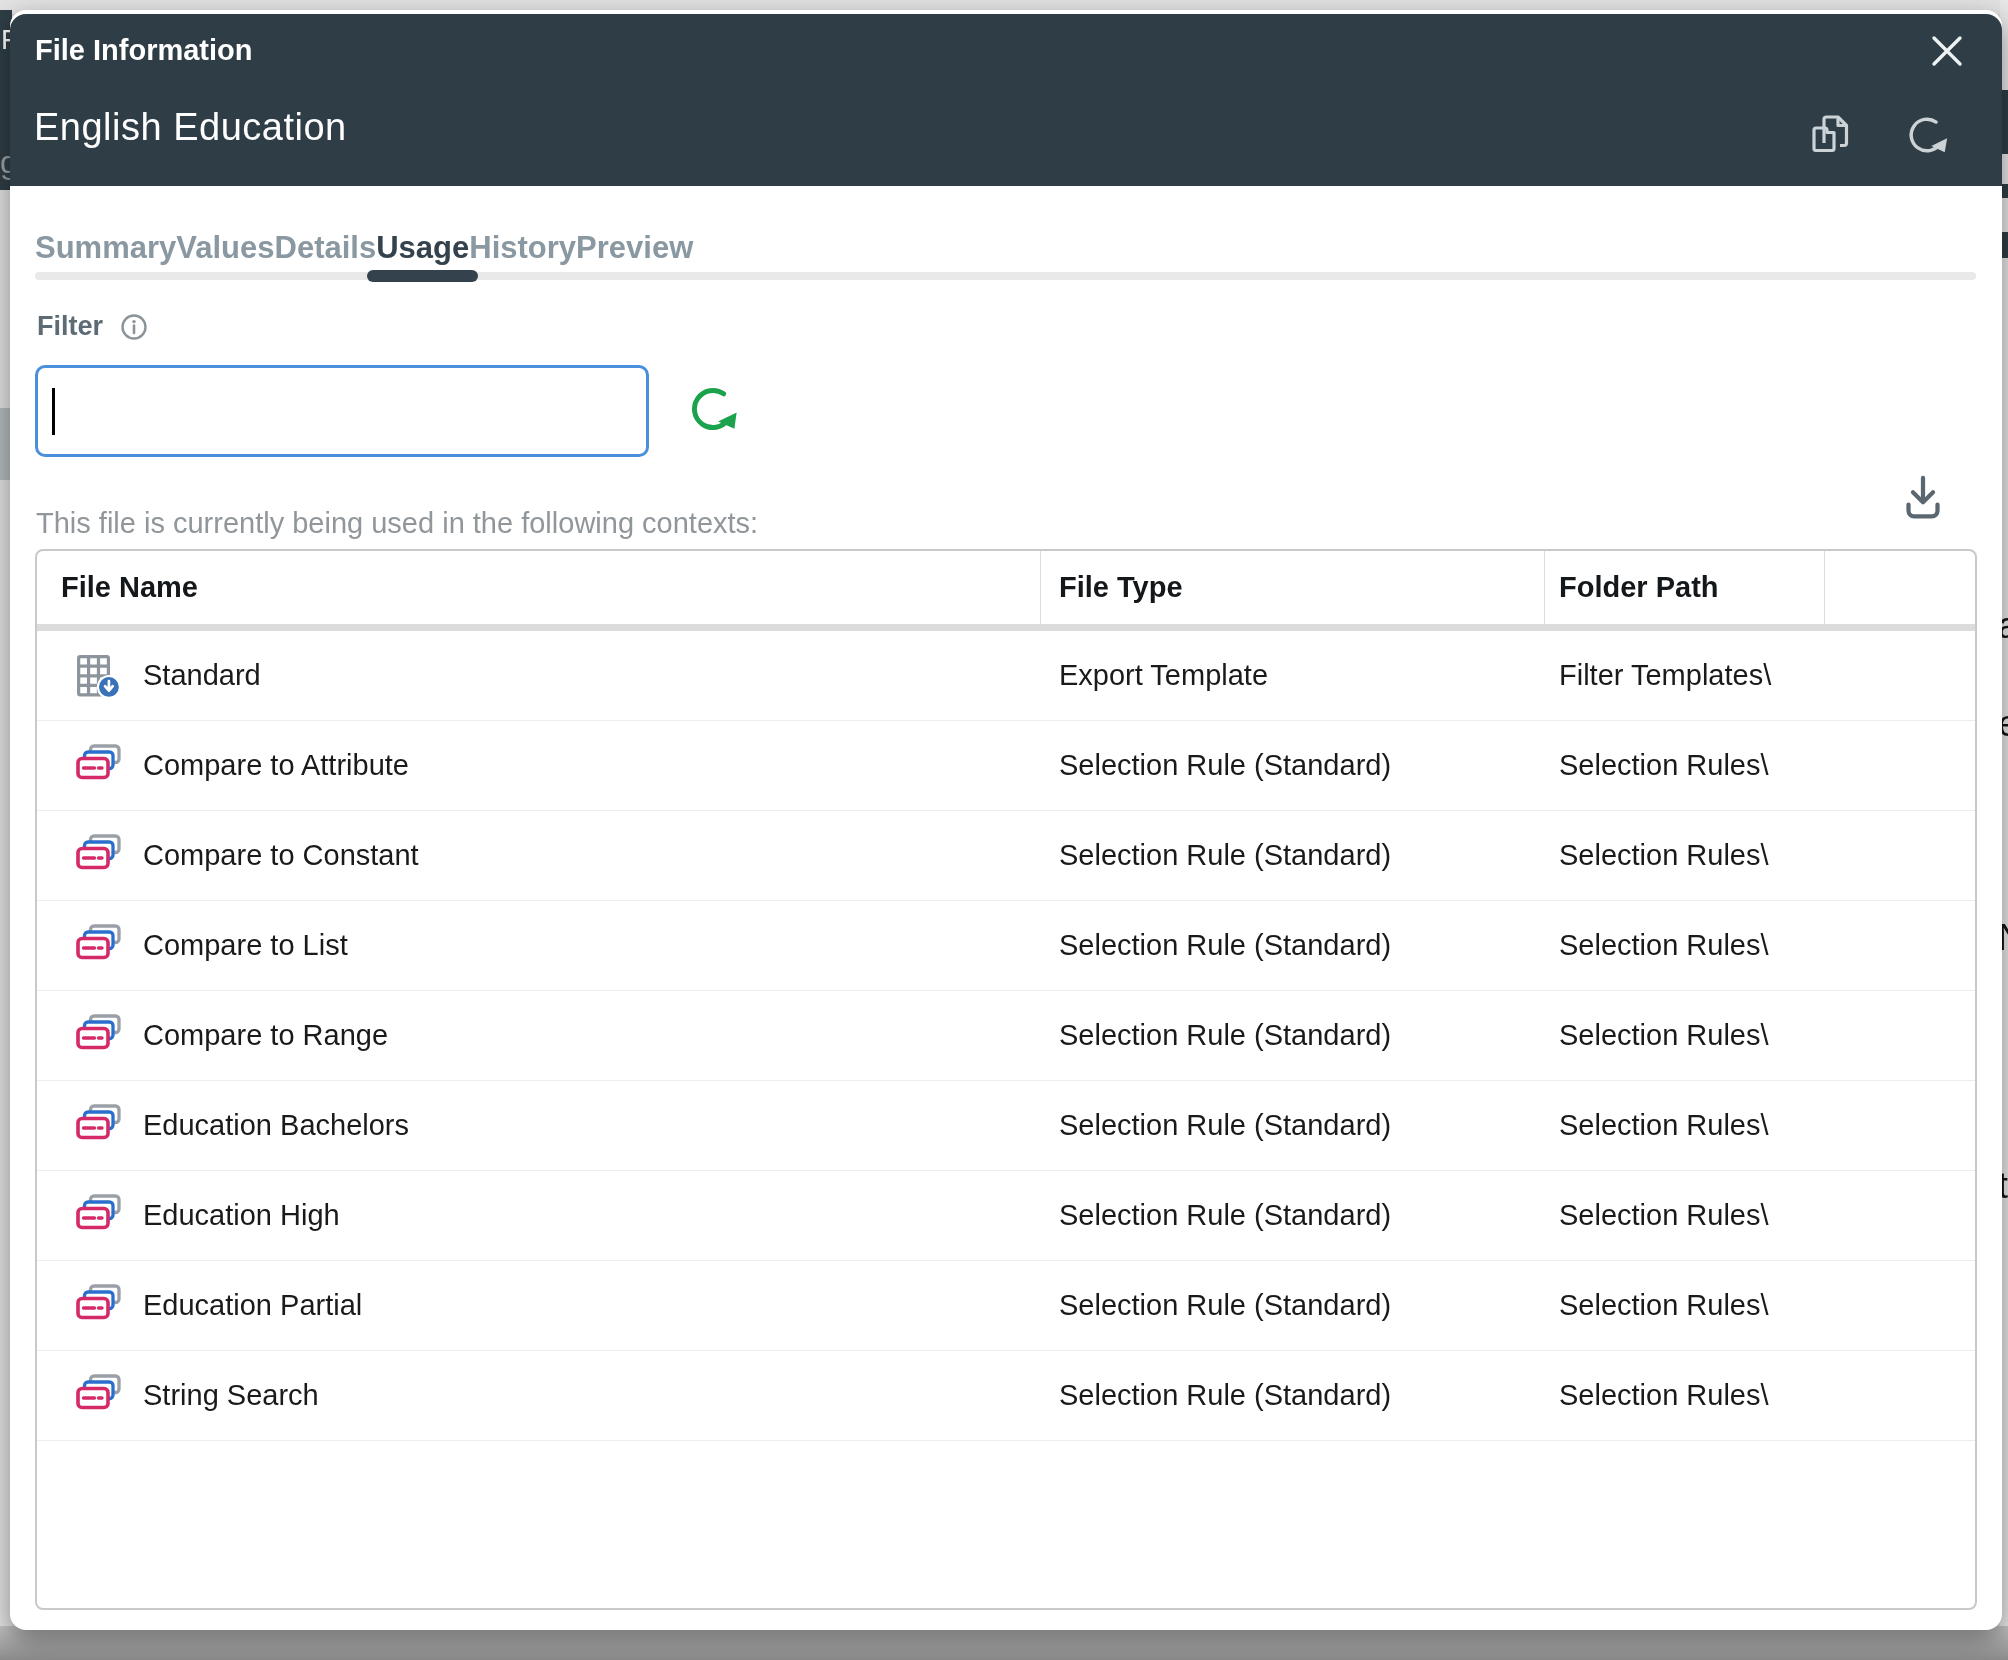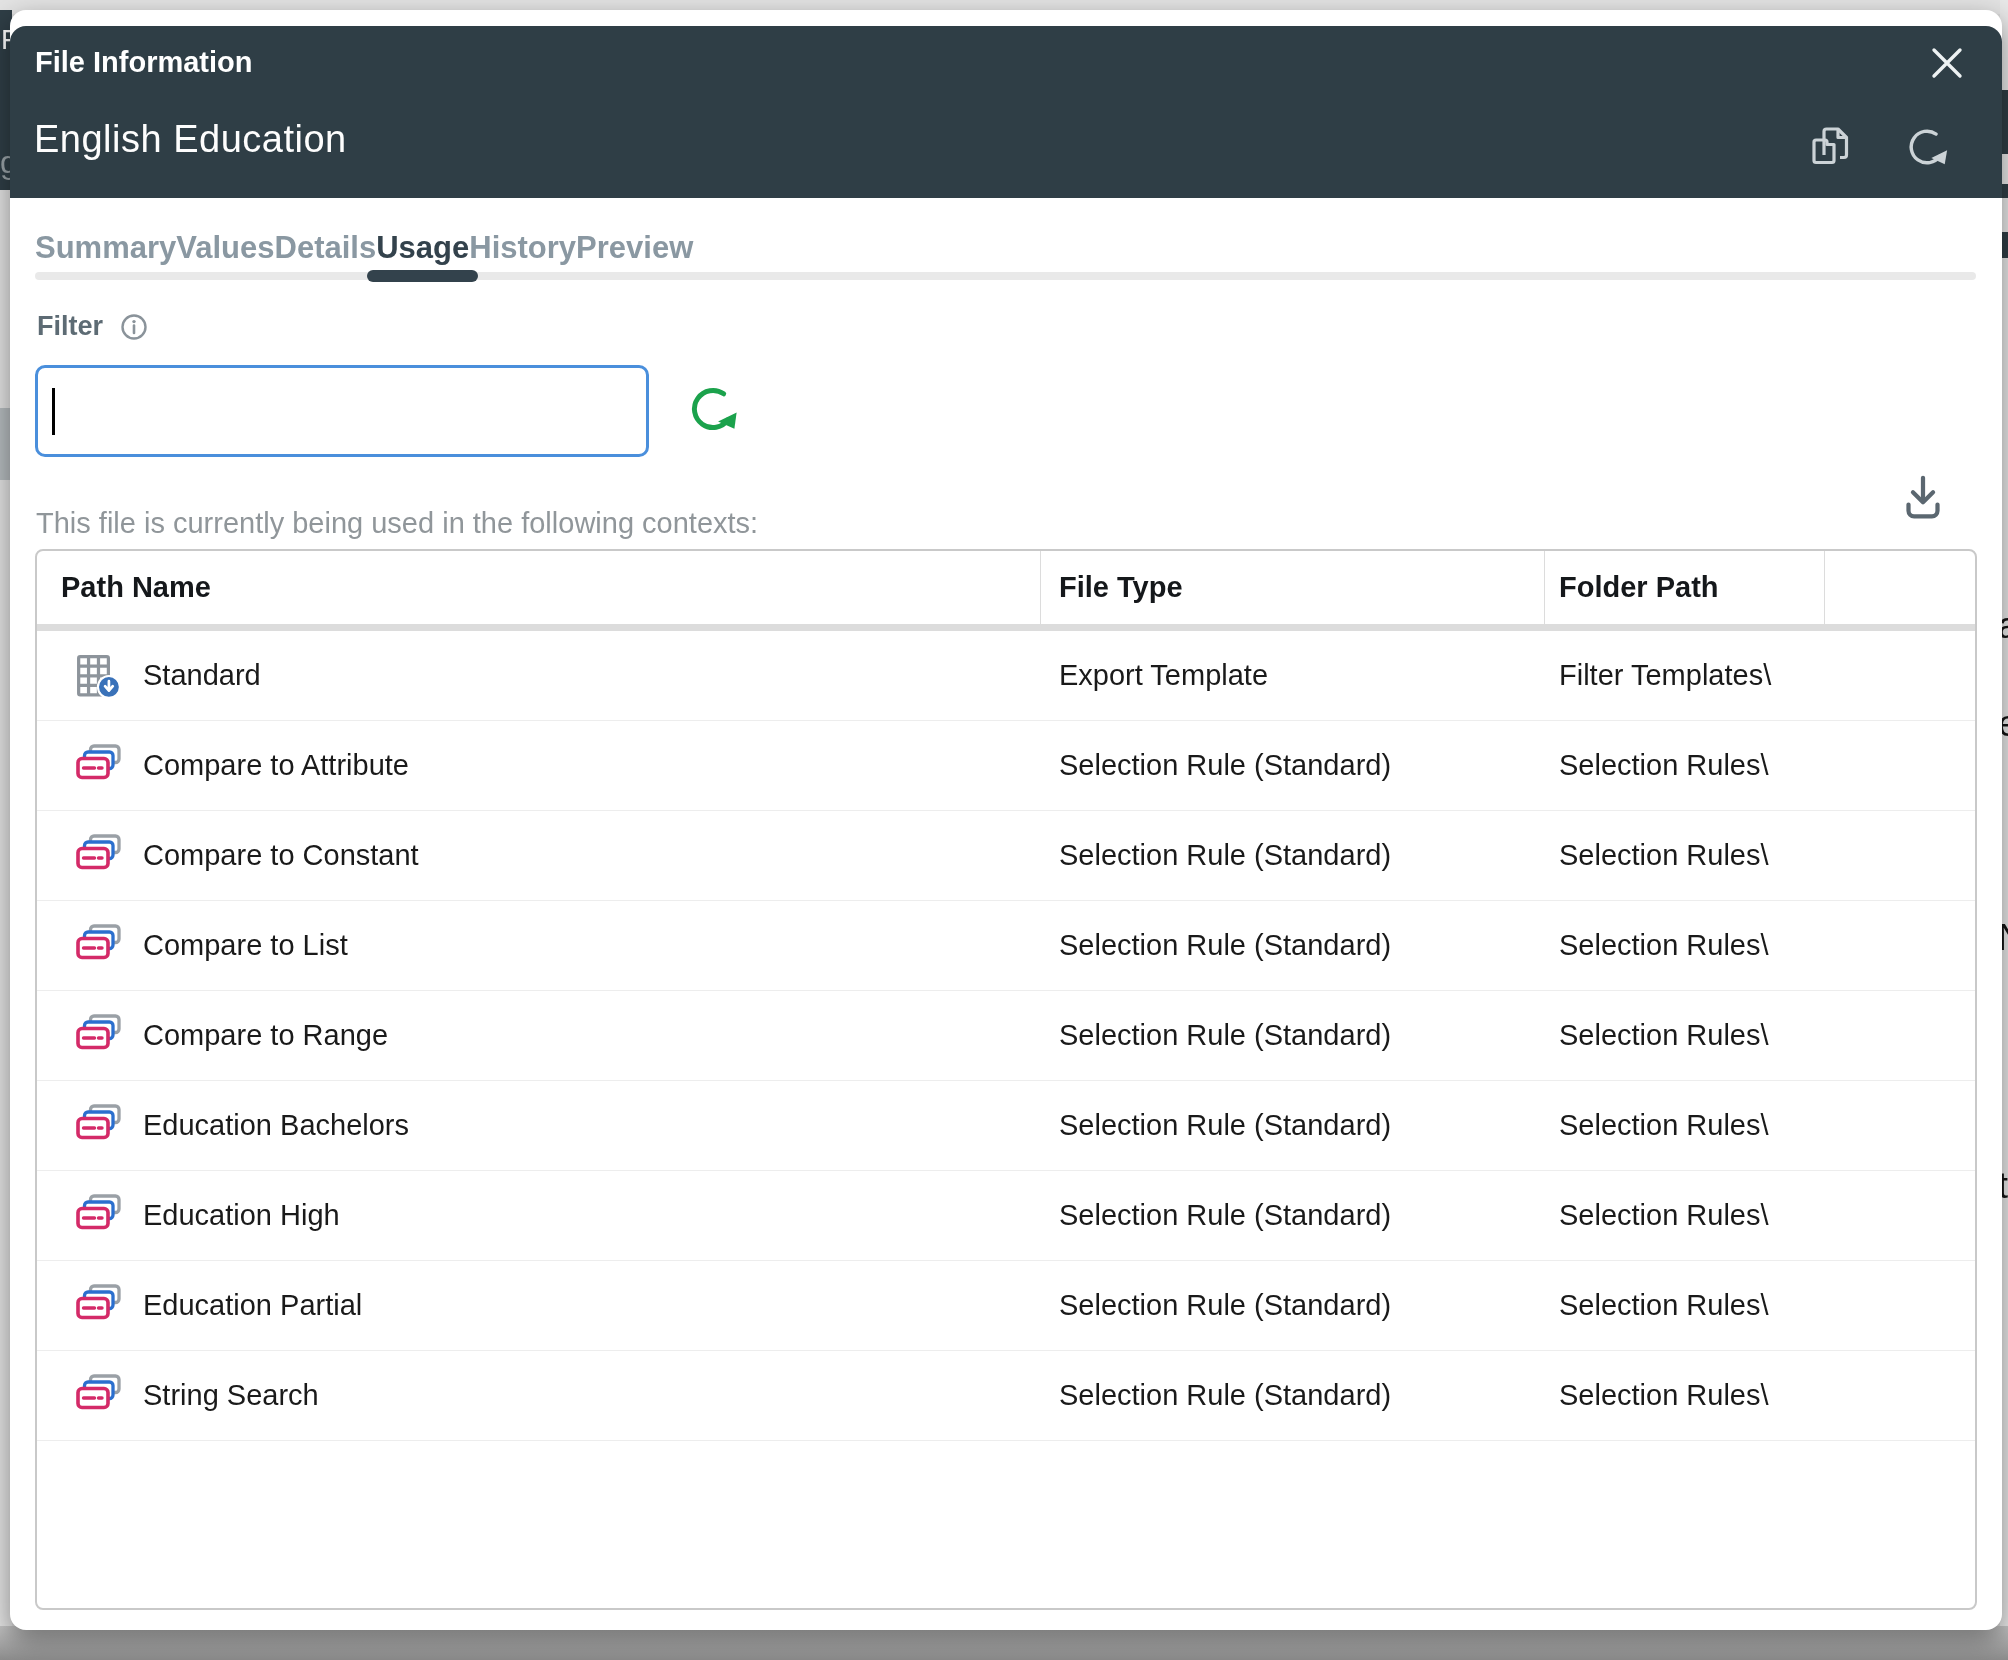--- a/index.html
+++ b/index.html
@@ -25,21 +25,21 @@
   .blk-lgray   { left:0; top:408px; width:12px; height:72px; background:#b6bcbf; }
   .bg-fragment { position:absolute; font-size:34px; color:#161616; line-height:1; }
 
   
   .modal {
     position:absolute; left:10px; top:10px; width:1992px; height:1620px;
     background:#fff; border-radius:16px;
     box-shadow:0 10px 28px rgba(0,0,0,.42);
   }
   .modal-header {
-    position:absolute; left:0; top:16px; width:100%; height:172px;
+    position:absolute; left:0; top:4px; width:100%; height:172px;
     background:var(--header-bg,#2f3e46); border-radius:16px 16px 0 0;
   }
   .kicker { position:absolute; left:25px; top:20px; font-size:29px; font-weight:700; color:#fff; }
   .title  { position:absolute; left:24px; top:92px; font-size:38px; font-weight:400;
             color:#fdfdfd; letter-spacing:.5px; }
   .hdr-btn { position:absolute; background:none; border:none; cursor:pointer; padding:0; line-height:0; }
   .btn-close  { right:36px; top:18px; }
   .btn-copy   { right:148px; top:98px; }
   .btn-reload { right:52px;  top:98px; }
 
@@ -198,21 +198,21 @@
       <g fill="none" stroke="#5b6770" stroke-width="3.8" stroke-linecap="round" stroke-linejoin="round">
         <path d="M26 8 V29"></path>
         <path d="M17 21 L26 30 L35 21"></path>
         <path d="M13 32 v5.5 a5 5 0 0 0 5 5 h16 a5 5 0 0 0 5-5 V32"></path>
       </g>
     </svg>
   </button>
 
   <div class="usage-table">
     <div class="t-head">
-      <div class="th">Path Name</div>
+      <div class="th">File Name</div>
       <div class="th">File Type</div>
       <div class="th">Folder Path</div>
       <div class="th"></div>
     </div>
     <div class="t-scrollbar"></div>
     <div id="t-body">
         <div class="t-row">
     <div class="td td-name">
       <span class="row-icon"><svg width="48" height="46" viewBox="0 0 46 44">
     <g stroke="#8d949b" stroke-width="3.1" fill="none">

